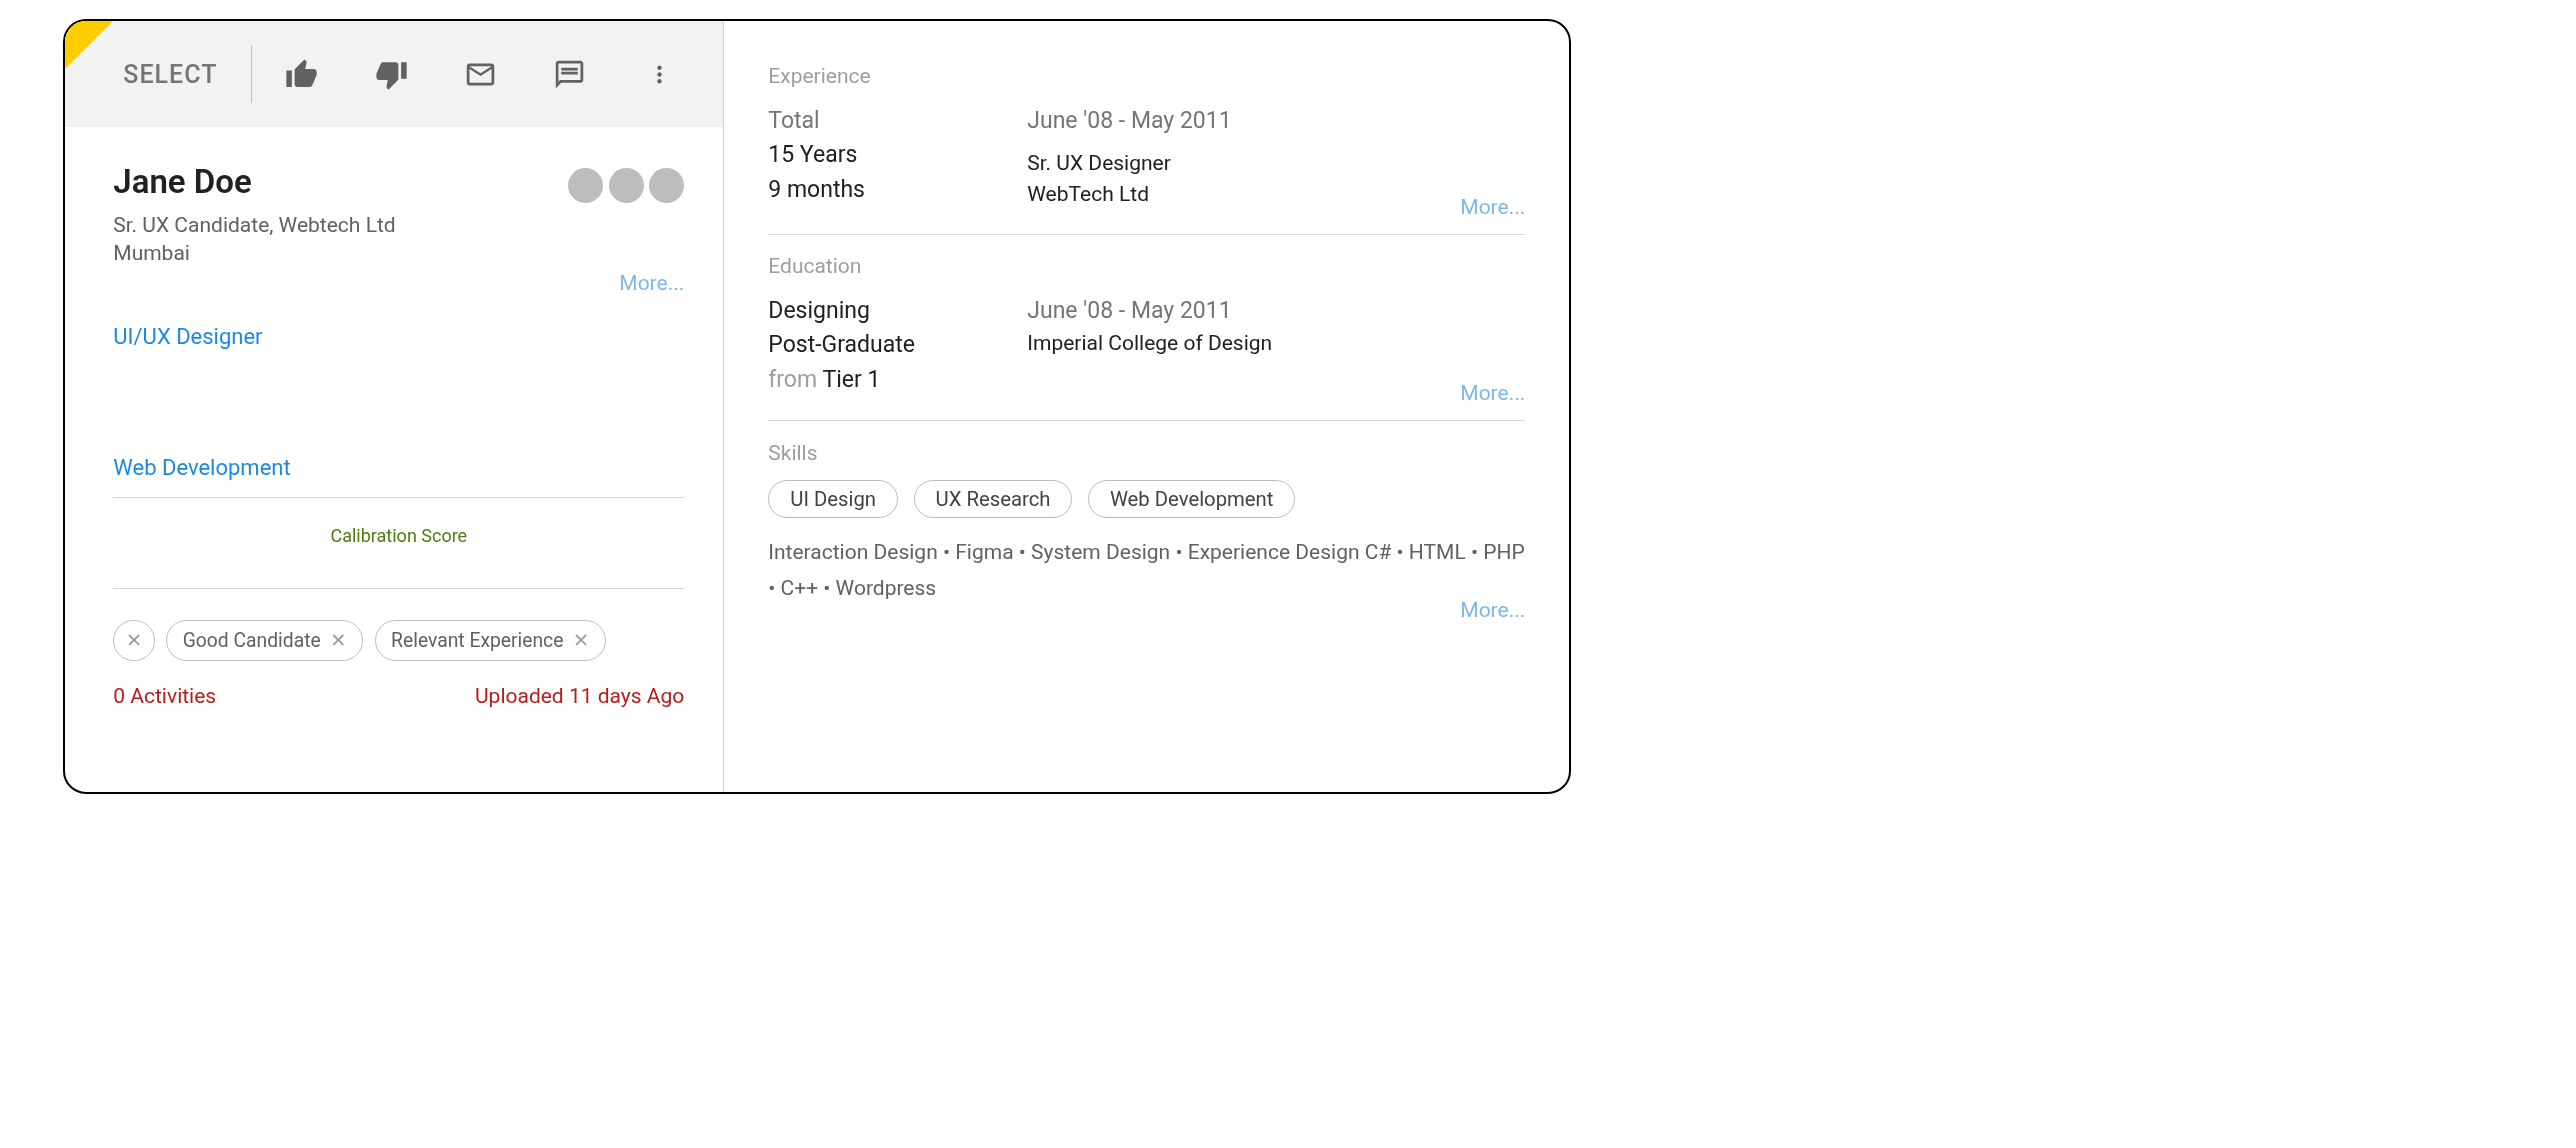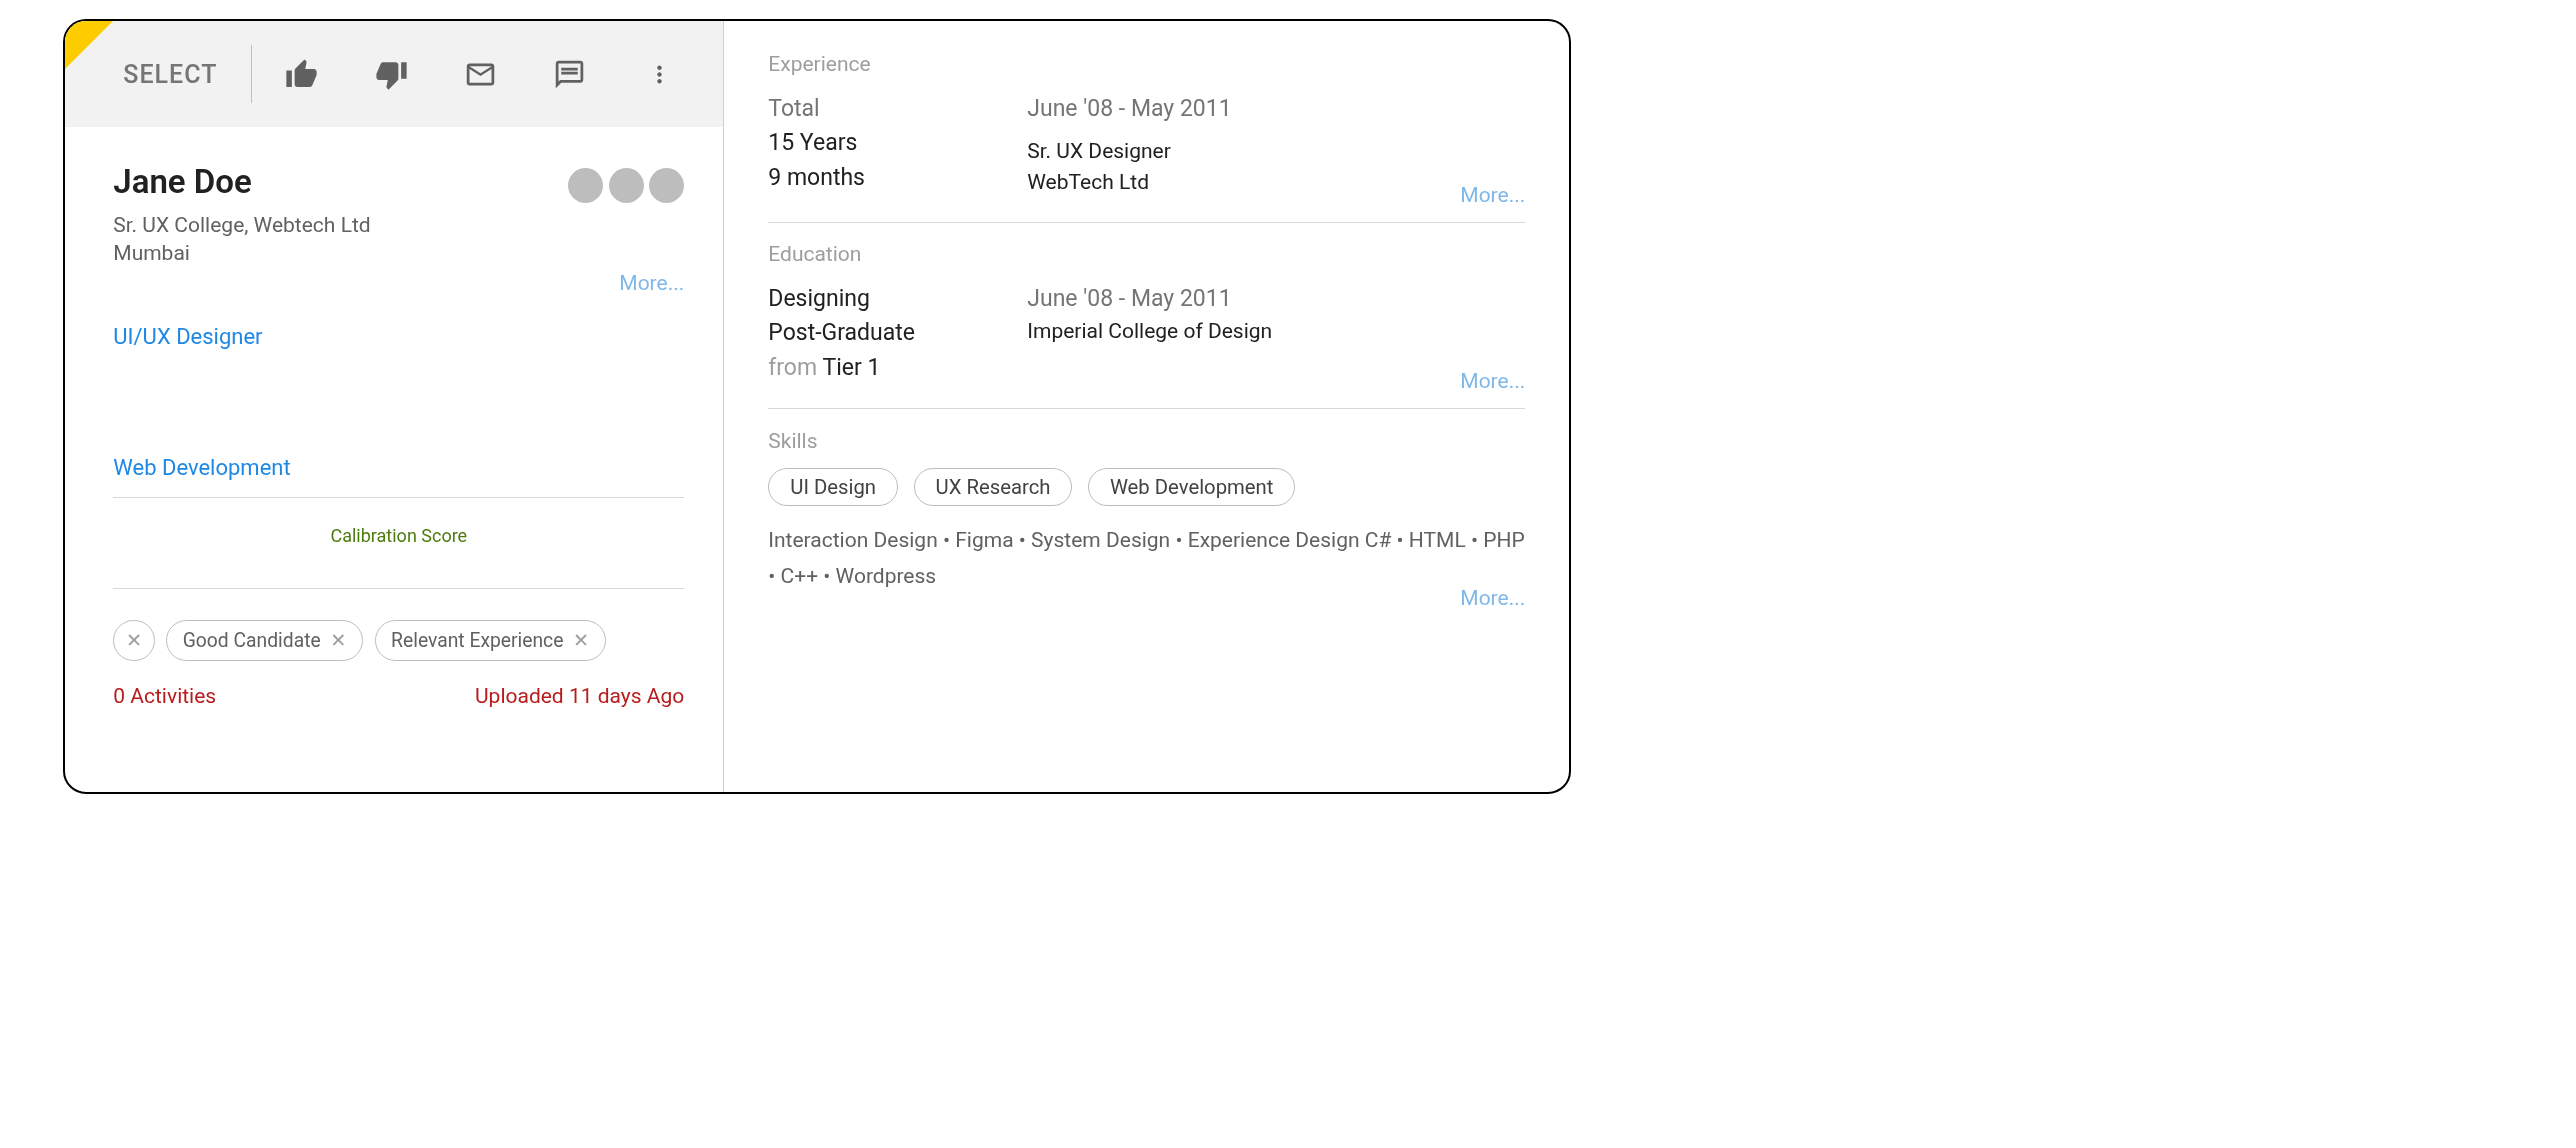--- a/index.html
+++ b/index.html
@@ -200,21 +200,21 @@
     }
     .footer-row {
       display: flex;
       justify-content: space-between;
       margin-top: 23px;
       font-size: 21px;
       color: #b91c1c;
     }
     .right-panel {
       flex: 1;
-      padding: 31px 44px;
+      padding: 43px 44px;
       display: flex;
       flex-direction: column;
     }
     .section-label {
       font-size: 21px;
       color: #9e9e9e;
       margin-bottom: 15.5px;
     }
     .section-content {
       display: flex;
@@ -314,21 +314,21 @@
         <svg viewBox="0 0 24 24">
             <path d="M12 8c1.1 0 2-.9 2-2s-.9-2-2-2-2 .9-2 2 .9 2 2 2zm0 2c-1.1 0-2 .9-2 2s.9 2 2 2 2-.9 2-2-.9-2-2-2zm0 6c-1.1 0-2 .9-2 2s.9 2 2 2 2-.9 2-2-.9-2-2-2z"></path>
           </svg>
       </div>
     </div>
 
     <div class="profile-body">
       <div class="profile-header">
         <div>
           <div class="profile-name">Jane Doe</div>
-          <div class="profile-title">Sr. UX College, Webtech Ltd</div>
+          <div class="profile-title">Sr. UX Candidate, Webtech Ltd</div>
           <div class="profile-location">Mumbai</div>
         </div>
         <div class="dots">
           <div class="dot"></div>
           <div class="dot"></div>
           <div class="dot"></div>
         </div>
       </div>
       <div class="more-link">More...</div>
 

